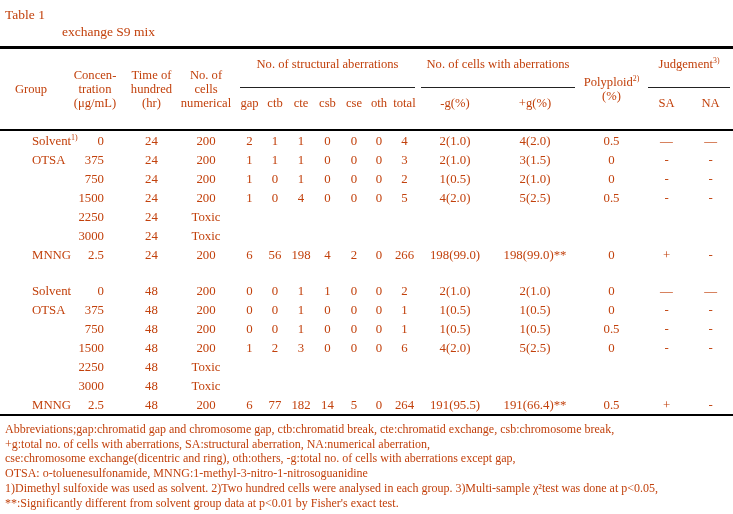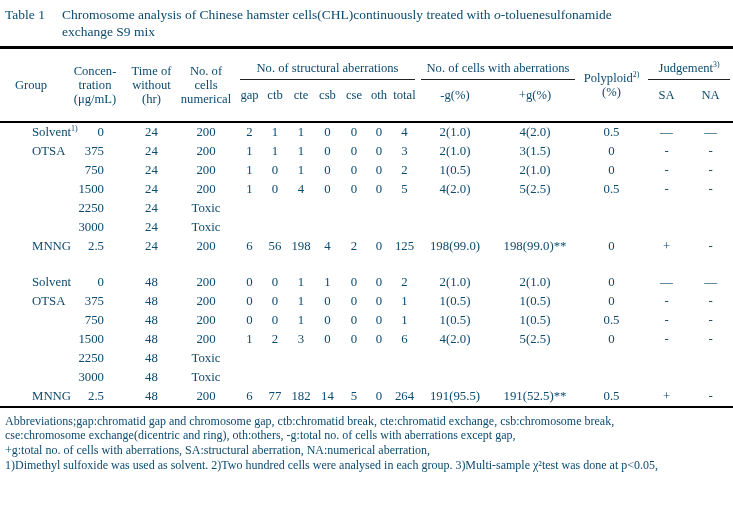--- a/index.html
+++ b/index.html
@@ -1,18 +1,18 @@
 <!DOCTYPE html>
 <html><head>
 <meta charset="utf-8">
 <style>
   html,body { margin:0; padding:0; background:#ffffff; }
   .page {
     width:733px; height:514px; box-sizing:border-box;
-    background:#ffffff; color:#0c4a6e;
+    background:#ffffff; color:#c2410c;
     font-family:"Liberation Serif","DejaVu Serif",serif;
     overflow:hidden;
   }
   
   .title { display:flex; padding:7px 6px 0 5px; font-size:13.5px; line-height:16.5px; }
   .title-label { width:57px; flex:none; }
   .title-body { flex:1; }
   .title-body i { font-style:italic; }
   
   table.tbl {
@@ -20,40 +20,39 @@
     border-collapse:collapse; table-layout:fixed;
     border-top:3px solid #000; border-bottom:2.5px solid #000;
     font-size:12.8px;
   }
   .tbl th, .tbl td { font-weight:normal; padding:0; text-align:center; vertical-align:middle; line-height:14px; }
   thead th { font-size:12.6px; }
   thead tr.top-row { height:40px; }
   thead tr.sub-row { height:26px; }
   thead tr.sub-row th { vertical-align:bottom; padding-bottom:19px; }
   th.span-th { vertical-align:bottom; }
-  .spanner { border-bottom:1.5px solid #222; padding-bottom:4px; margin:8px 3px; }
+  .spanner { border-bottom:1.5px solid #222; padding-bottom:16px; margin:8px 3px; }
   sup { font-size:0.62em; vertical-align:super; line-height:0; }
   tbody td { height:19px; }
   tbody tr:first-child td { border-top:2.5px solid #000; }
   tr.gap-row td { height:17px; }
   td.col-conc { text-align:right; padding-right:24px; }
   td.col-group { text-align:center;padding-left:32px; }
   
   .footnotes { padding:6px 5px 0 5px; font-size:12px; line-height:14.7px; }
   .footnotes div { white-space:nowrap; }
 </style>
 </head>
 <body>
 
 <div class="page">
 
   <div class="title">
     <span class="title-label">Table 1</span>
     <span class="title-body">
-      <span><span>Chromosome analysis of Chinese hamster cells(CHL)continuously treated with </span><i>o-</i><span>toluenesulfonamide</span></span>
       <br>
       <span>exchange S9 mix</span>
     </span>
   </div>
 
   <table class="tbl">
     <colgroup>
       <col style="width:62px">
         <col style="width:66px">
         <col style="width:47px">
@@ -74,21 +73,21 @@
     <thead>
       <tr class="top-row">
         <th rowspan="2">Group</th>
         <th rowspan="2">
           <div>Concen-</div>
           <div>tration</div>
           <div>(μg/mL)</div>
         </th>
         <th rowspan="2">
           <div>Time of</div>
-          <div>without</div>
+          <div>hundred</div>
           <div>(hr)</div>
         </th>
         <th rowspan="2">
           <div>No. of</div>
           <div>cells</div>
           <div>numerical</div>
         </th>
         <th colspan="7" class="span-th">
           <div class="spanner">No. of structural aberrations</div>
         </th>
@@ -230,21 +229,21 @@
           <td class="col-group">MNNG</td>
           <td class="col-conc">2.5</td>
           <td class="col-time">24</td>
           <td class="col-cells">200</td>
           <td class="col-gap">6</td>
           <td class="col-ctb">56</td>
           <td class="col-cte">198</td>
           <td class="col-csb">4</td>
           <td class="col-cse">2</td>
           <td class="col-oth">0</td>
-          <td class="col-total">125</td>
+          <td class="col-total">266</td>
           <td class="col-mg">198(99.0)</td>
           <td class="col-pg">198(99.0)**</td>
           <td class="col-poly">0</td>
           <td class="col-sa">+</td>
           <td class="col-na">-</td>
         </tr>
         <tr class="gap-row">
           <td colspan="16"></td>
         </tr>
         <tr>
@@ -361,28 +360,30 @@
           <td class="col-time">48</td>
           <td class="col-cells">200</td>
           <td class="col-gap">6</td>
           <td class="col-ctb">77</td>
           <td class="col-cte">182</td>
           <td class="col-csb">14</td>
           <td class="col-cse">5</td>
           <td class="col-oth">0</td>
           <td class="col-total">264</td>
           <td class="col-mg">191(95.5)</td>
-          <td class="col-pg">191(52.5)**</td>
+          <td class="col-pg">191(66.4)**</td>
           <td class="col-poly">0.5</td>
           <td class="col-sa">+</td>
           <td class="col-na">-</td>
         </tr>
       </tbody>
   </table>
 
   <div class="footnotes">
     <div>Abbreviations;gap:chromatid gap and chromosome gap, ctb:chromatid break, cte:chromatid exchange, csb:chromosome break,</div>
+    <div>+g:total no. of cells with aberrations, SA:structural aberration, NA:numerical aberration,</div>
     <div>cse:chromosome exchange(dicentric and ring), oth:others, -g:total no. of cells with aberrations except gap,</div>
-    <div>+g:total no. of cells with aberrations, SA:structural aberration, NA:numerical aberration,</div>
+    <div>OTSA: o-toluenesulfonamide, MNNG:1-methyl-3-nitro-1-nitrosoguanidine</div>
     <div>1)Dimethyl sulfoxide was used as solvent. 2)Two hundred cells were analysed in each group. 3)Multi-sample χ²test was done at p&lt;0.05,</div>
+    <div>**:Significantly different from solvent group data at p&lt;0.01 by Fisher's exact test.</div>
   </div>
 
 </div>
 
 </body></html>

